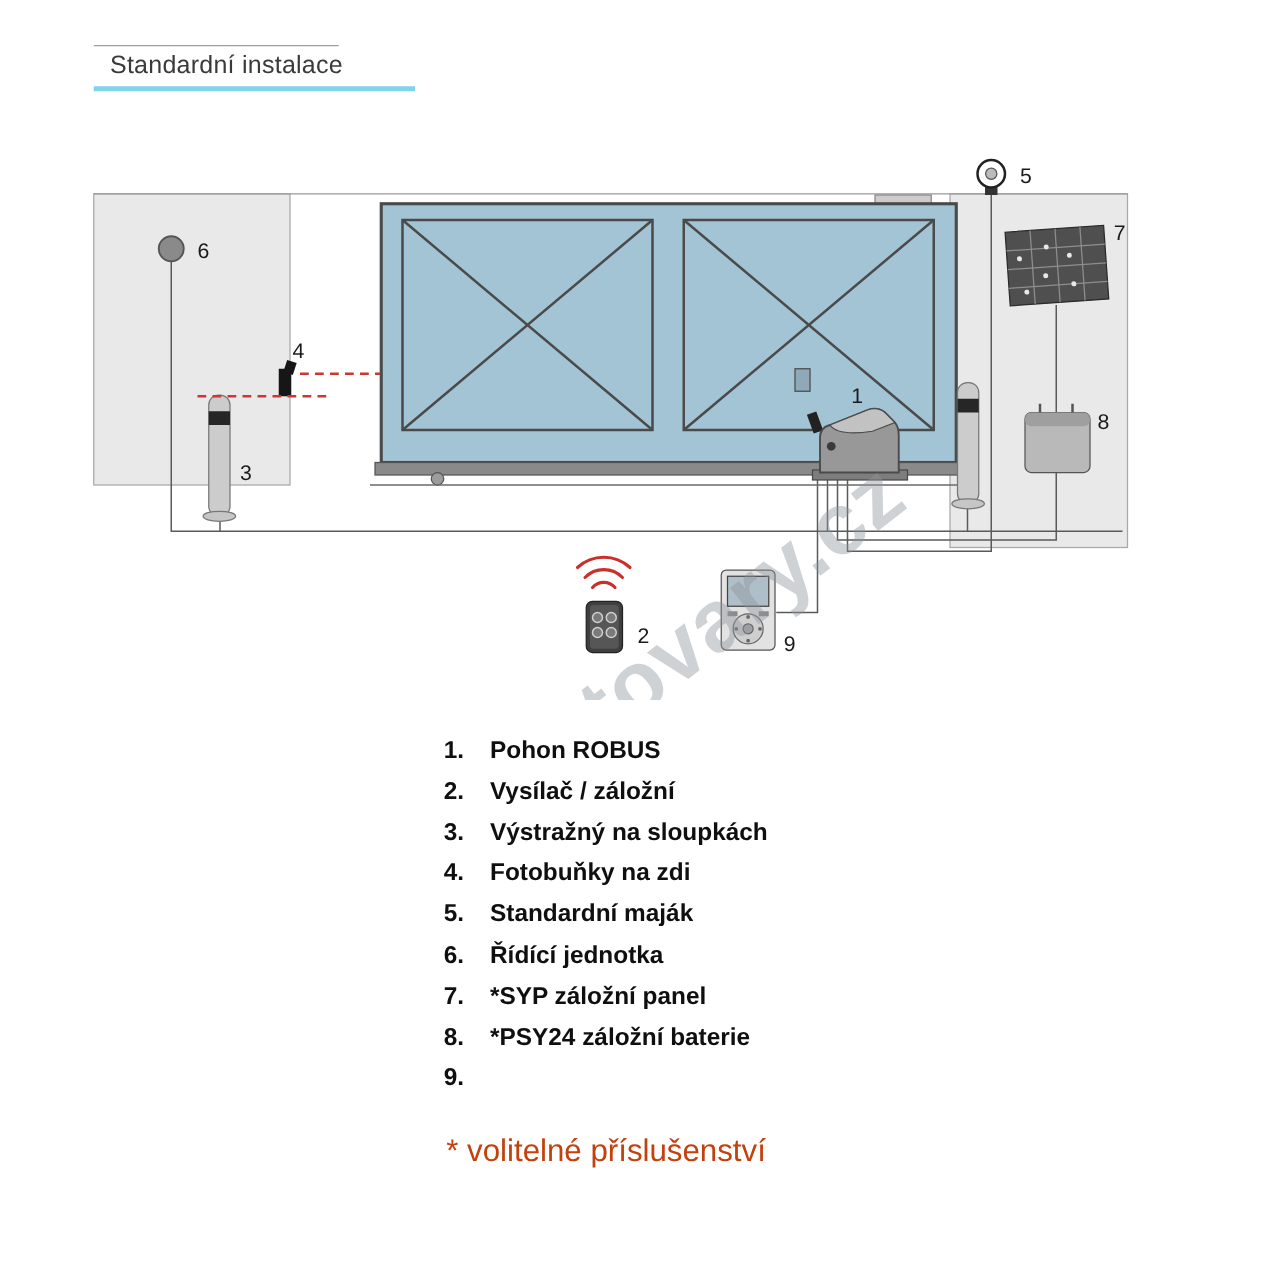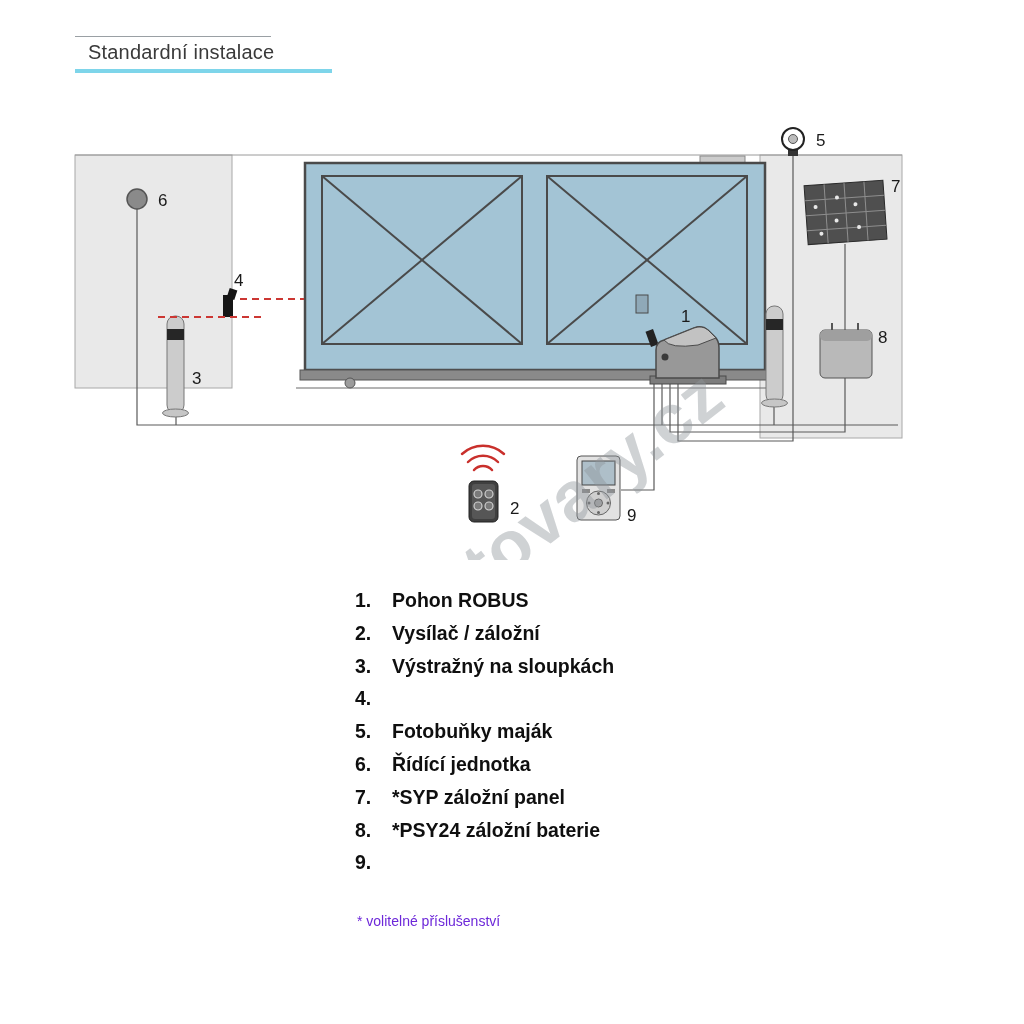--- a/index.html
+++ b/index.html
@@ -10,21 +10,21 @@
   .header .topline { width:196px; height:1px; background:#9aa0a4; }
   .header .title { margin-top:4px; padding-left:13px; font-size:20px; color:#3a3a3a; letter-spacing:.2px; }
   .header .underline { margin-top:5px; width:257px; height:4px; background:#7ed5ea; }
 
   .diagram { position:absolute; left:0; top:0; width:1024px; height:560px; }
 
   .legend { position:absolute; left:355px; top:584px; font-size:19.5px; font-weight:bold; color:#0f0f0f; }
   .legend .row { display:flex; line-height:32.8px; }
   .legend .num { width:37px; }
 
-  .footnote { position:absolute; left:357px; top:905px; font-size:14px; color:#6d28d9; line-height:33px; }
+  .footnote { position:absolute; left:357px; top:905px; font-size:25px; color:#c2410c; line-height:33px; }
   .footnote .l2 { padding-left:17px; }
 
   text { font-family:"Liberation Sans", sans-serif; }
 </style>
 </head>
 <body>
 
 <div class="header">
   <div class="topline"></div>
   <div class="title">Standardní instalace</div>
@@ -180,24 +180,25 @@
   <div class="row">
       <span class="num">2.</span>
       <span class="lbl">Vysílač / záložní</span>
     </div>
   <div class="row">
       <span class="num">3.</span>
       <span class="lbl">Výstražný na sloupkách</span>
     </div>
   <div class="row">
       <span class="num">4.</span>
+      <span class="lbl">Fotobuňky na zdi</span>
     </div>
   <div class="row">
       <span class="num">5.</span>
-      <span class="lbl">Fotobuňky maják</span>
+      <span class="lbl">Standardní maják</span>
     </div>
   <div class="row">
       <span class="num">6.</span>
       <span class="lbl">Řídící jednotka</span>
     </div>
   <div class="row">
       <span class="num">7.</span>
       <span class="lbl">*SYP záložní panel</span>
     </div>
   <div class="row">

